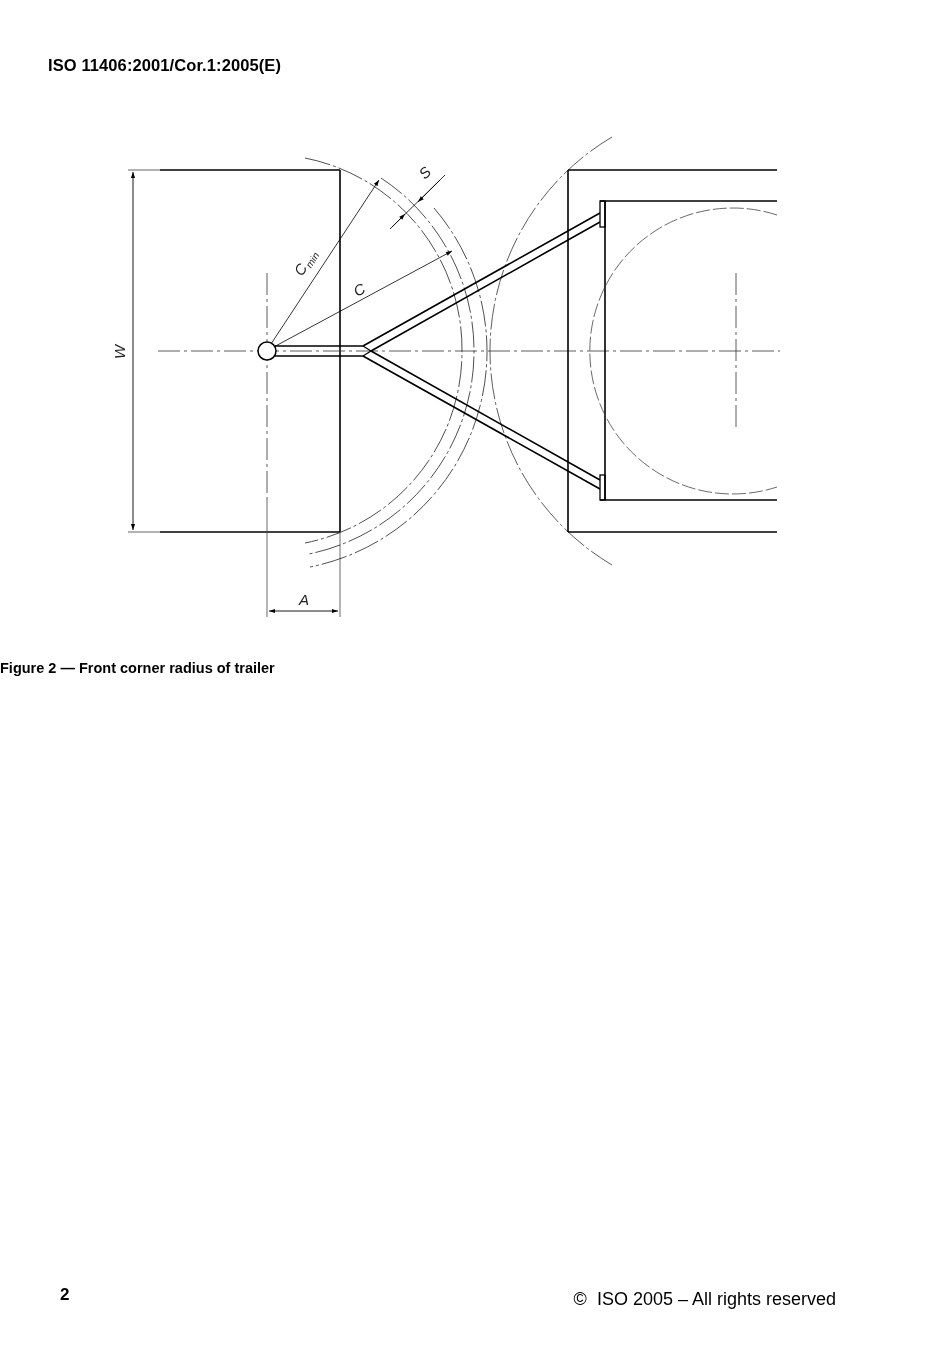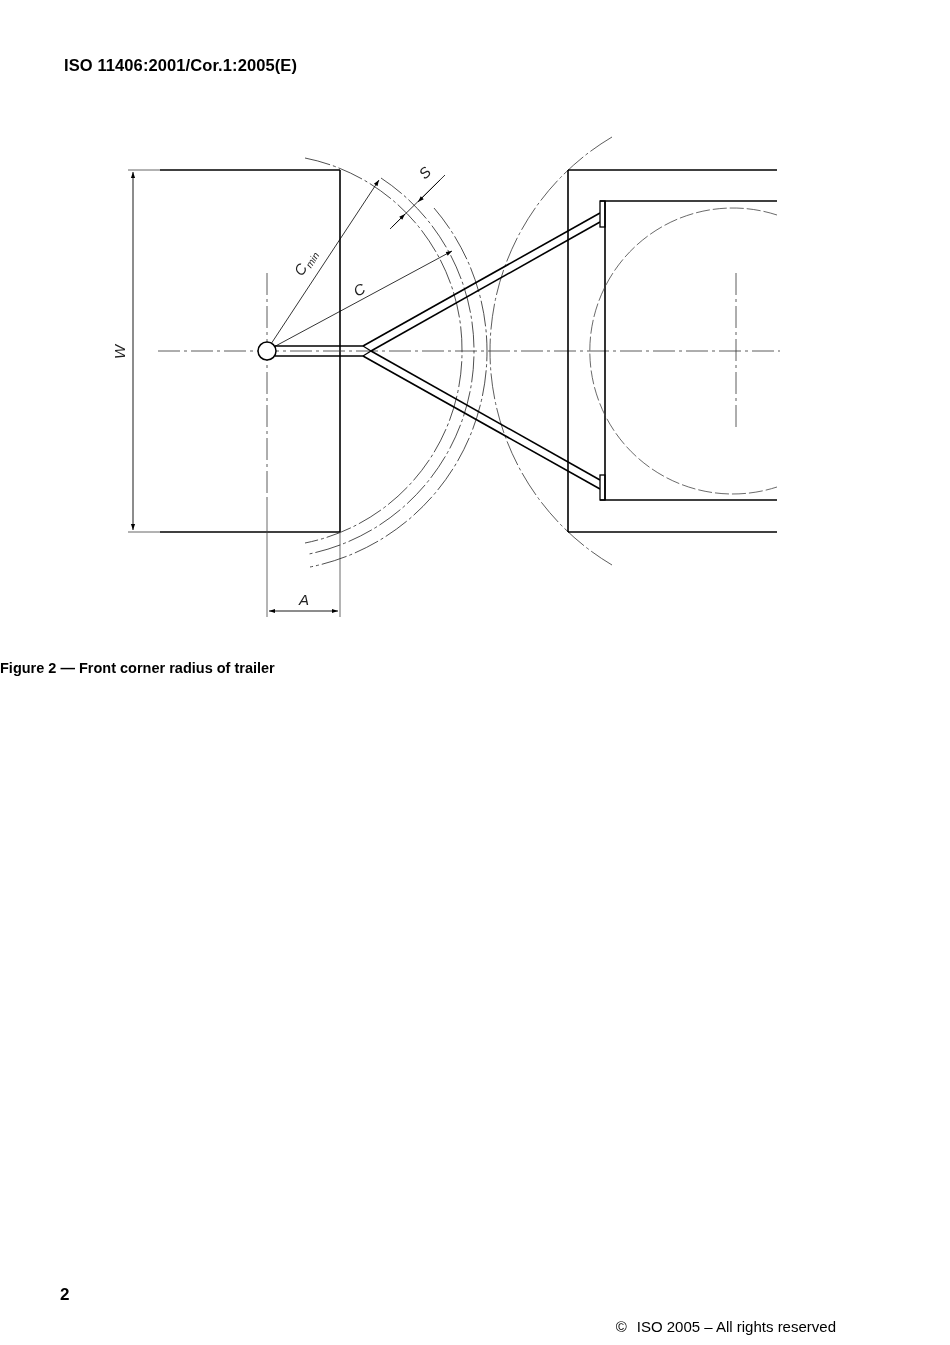--- a/index.html
+++ b/index.html
@@ -1,21 +1,21 @@
 <!DOCTYPE html>
 <html><head>
 <meta charset="utf-8">
 <style>
   html, body { margin: 0; padding: 0; background: #ffffff; }
   body { width: 950px; height: 1345px; position: relative; overflow: hidden; font-family: "Liberation Sans", sans-serif; color: #000; }
-  .header { position: absolute; left: 64px; top: 56px; font-size: 16.5px; font-weight: bold; letter-spacing: 0.1px; }
+  .header { position: absolute; left: 48px; top: 56px; font-size: 16.5px; font-weight: bold; letter-spacing: 0.1px; }
   .figure { position: absolute; left: 0; top: 0; width: 950px; height: 640px; }
   .caption { position: absolute; left: 0; width: 896px; top: 660px; text-align: left; font-size: 14.5px; font-weight: bold; }
   .page-num { position: absolute; left: 60px; top: 1285px; font-size: 17px; font-weight: bold; }
-  .copyright { position: absolute; right: 114px; top: 1289px; font-size: 15px; margin-top: 29px; }
+  .copyright { position: absolute; right: 114px; top: 1289px; font-size: 18px; }
   .copyright .sym { margin-right: 10px; }
   svg text { font-family: "Liberation Sans", sans-serif; font-style: italic; font-size: 15px; fill: #222; }
 </style>
 </head>
 <body>
 
 <div class="header">ISO 11406:2001/Cor.1:2005(E)</div>
 
 <svg class="figure" viewBox="0 0 950 640" width="950" height="640" xmlns="http://www.w3.org/2000/svg">
   <defs>

